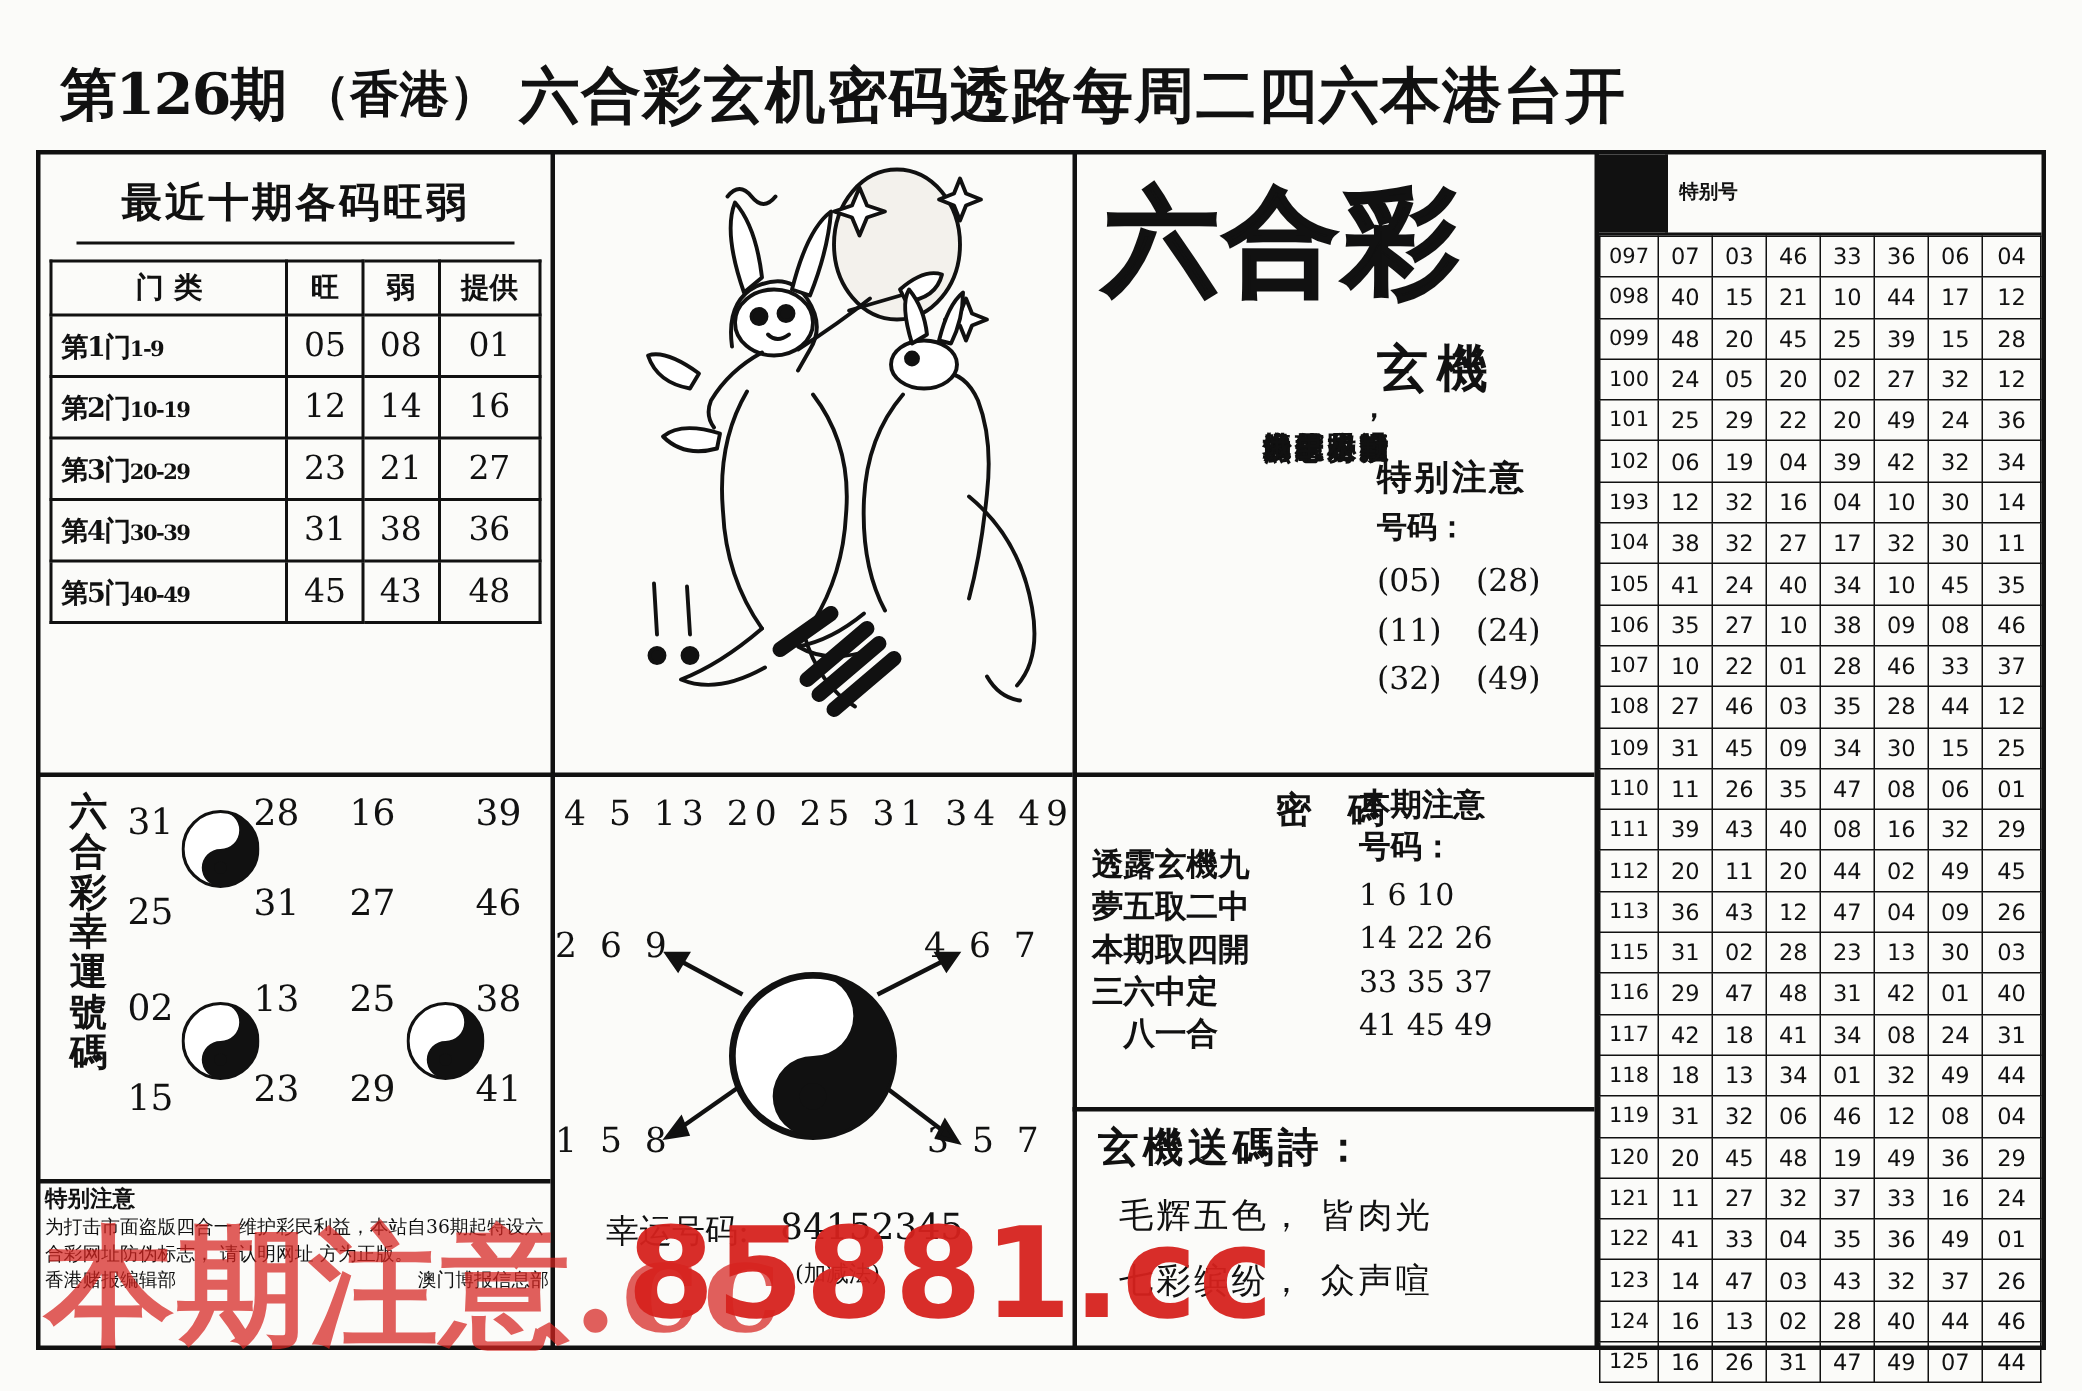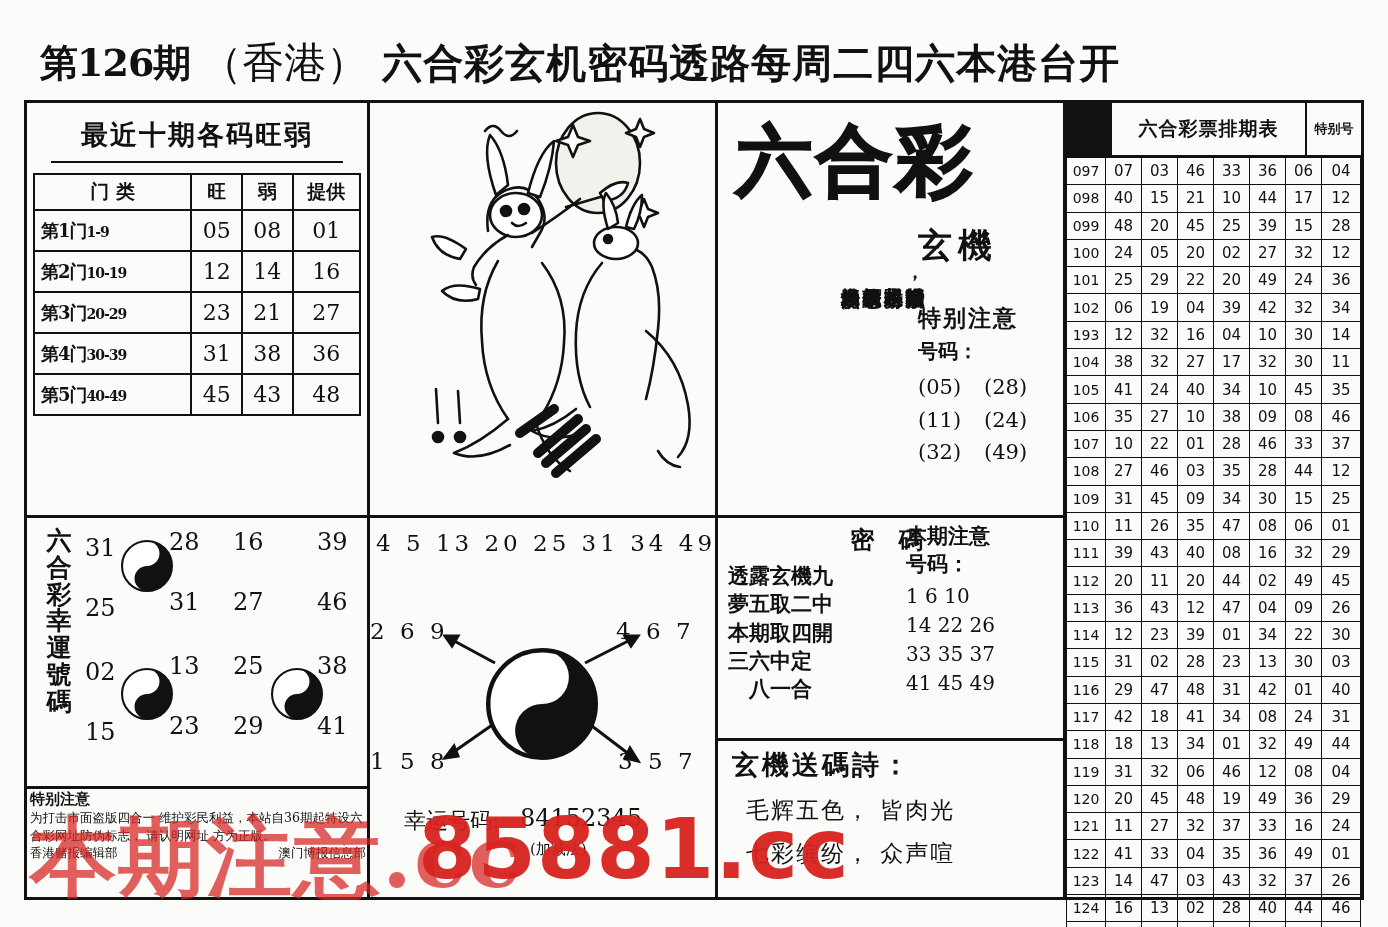--- a/index.html
+++ b/index.html
@@ -12,21 +12,21 @@
     overflow:hidden;
   }
   .page{position:absolute;left:0;top:0;width:1388px;height:927px;}
 
   
   .header{
     position:absolute;left:40px;top:34px;width:1320px;height:58px;
     display:flex;align-items:center;white-space:nowrap;
   }
   .hdr-issue{font-size:38px;font-weight:bold;font-family:"DejaVu Serif","Liberation Serif",serif;letter-spacing:-1px;}
-  .hdr-region{font-size:42px;font-weight:normal;font-family:"DejaVu Serif","Liberation Serif",serif;margin-left:10px;}
+  .hdr-region{font-size:33px;font-weight:bold;font-family:"DejaVu Serif","Liberation Serif",serif;margin-left:10px;}
   .hdr-main{font-size:40px;font-weight:bold;font-family:"DejaVu Serif","Liberation Serif",serif;margin-left:14px;letter-spacing:1px;}
 
   
   .frame{position:absolute;left:24px;top:100px;width:1340px;height:800px;border:3px solid #111;box-sizing:border-box;}
 
   
   .vline{position:absolute;background:#111;width:3px;}
   .hline{position:absolute;background:#111;height:3px;}
 
   
@@ -396,21 +396,20 @@
 
   <div class="panel" id="p-poem">
     <div class="poem-title">玄機送碼詩：</div>
     <div class="poem-line">毛辉五色， 皆肉光</div>
     <div class="poem-line">七彩缤纷， 众声喧</div>
   </div>
 
   <div class="panel" id="p-sched">
     <div class="sched-head">
       <div class="sh-logo"></div>
-      <div class="sh-title">六合彩票排期表</div>
       <div class="sh-sp">特别号</div>
     </div>
     <table class="sched">
       <tbody id="sched-body">
           <tr>
             <td class="idx">097</td>
             <td>07</td>
             <td>03</td>
             <td>46</td>
             <td>33</td>
@@ -572,30 +571,20 @@
             <td class="idx">113</td>
             <td>36</td>
             <td>43</td>
             <td>12</td>
             <td>47</td>
             <td>04</td>
             <td>09</td>
             <td class="sp">26</td>
           </tr>
           <tr>
-            <td class="idx">114</td>
-            <td>12</td>
-            <td>23</td>
-            <td>39</td>
-            <td>01</td>
-            <td>34</td>
-            <td>22</td>
-            <td class="sp">30</td>
-          </tr>
-          <tr>
             <td class="idx">115</td>
             <td>31</td>
             <td>02</td>
             <td>28</td>
             <td>23</td>
             <td>13</td>
             <td>30</td>
             <td class="sp">03</td>
           </tr>
           <tr>

